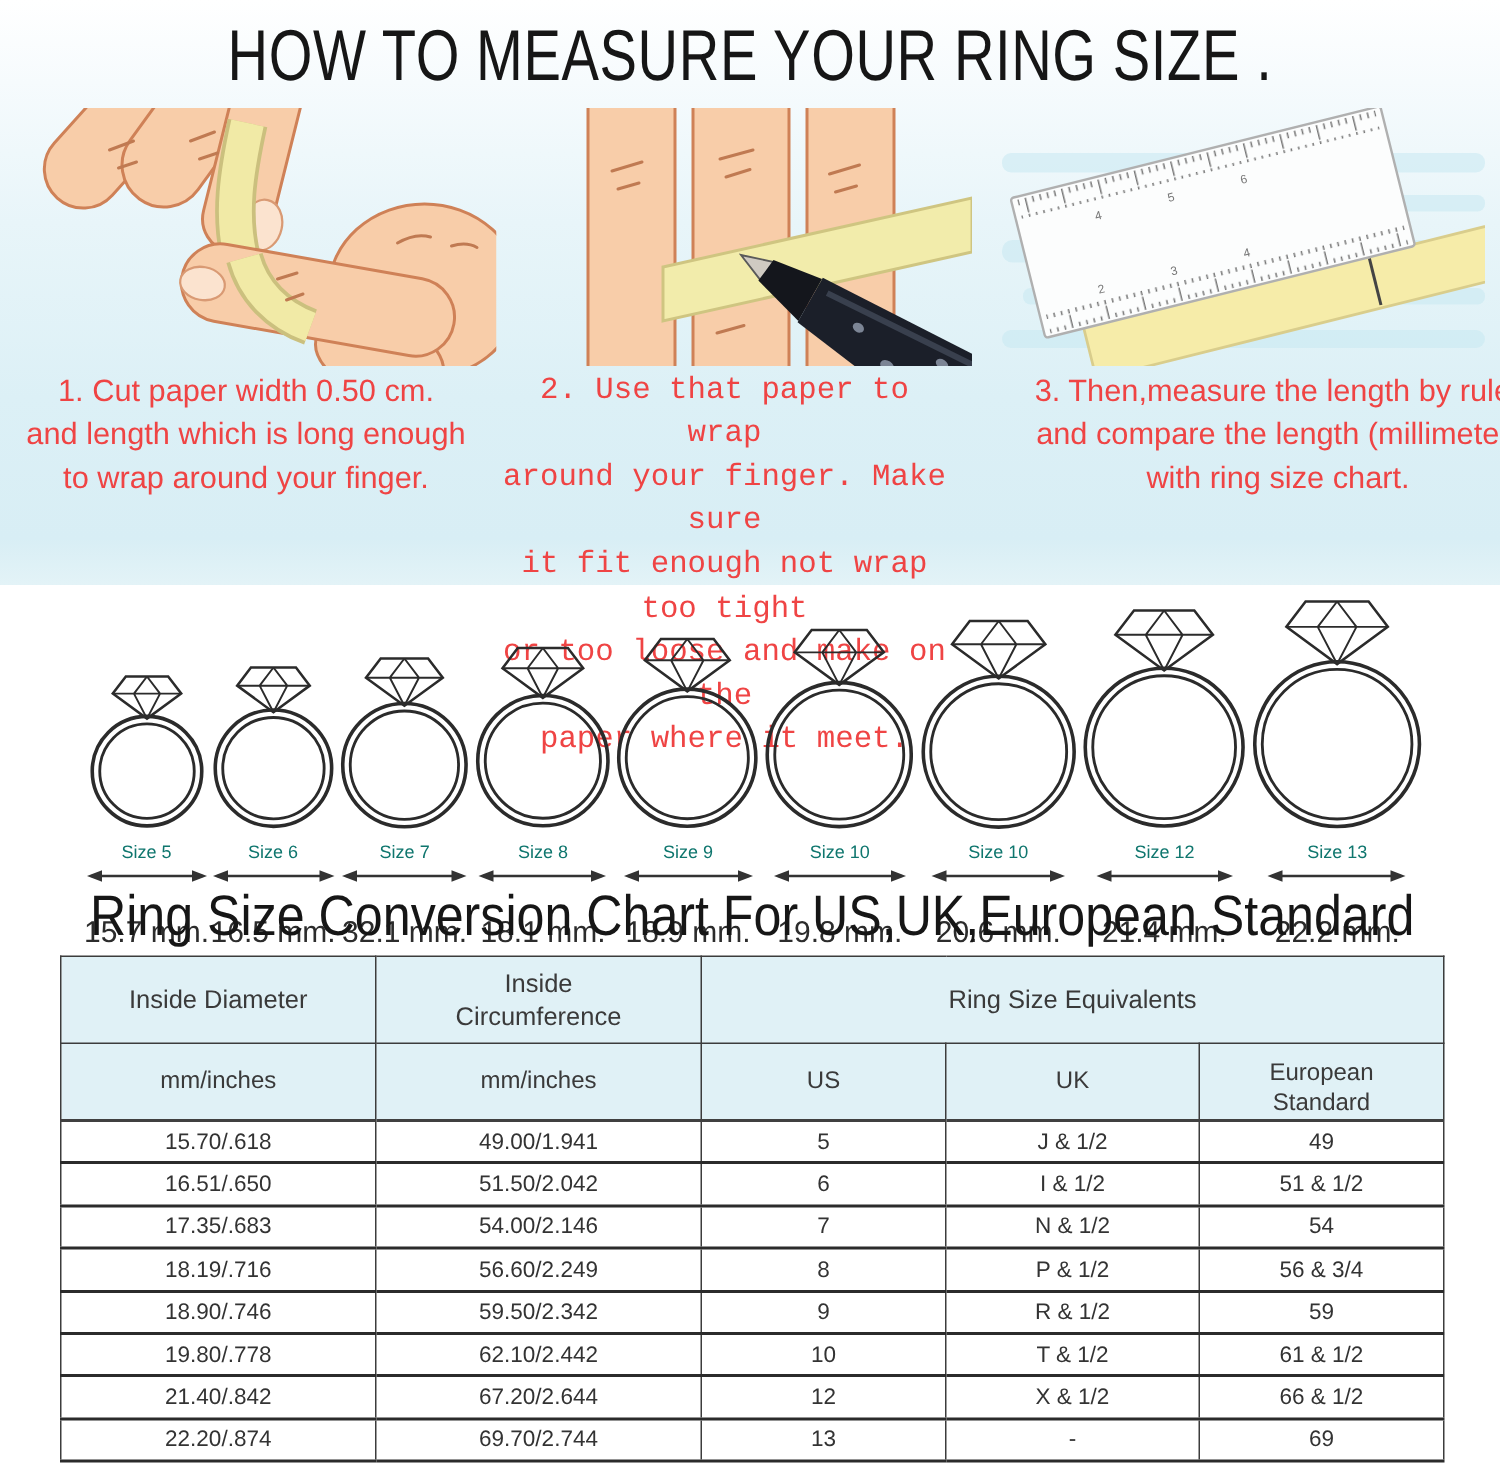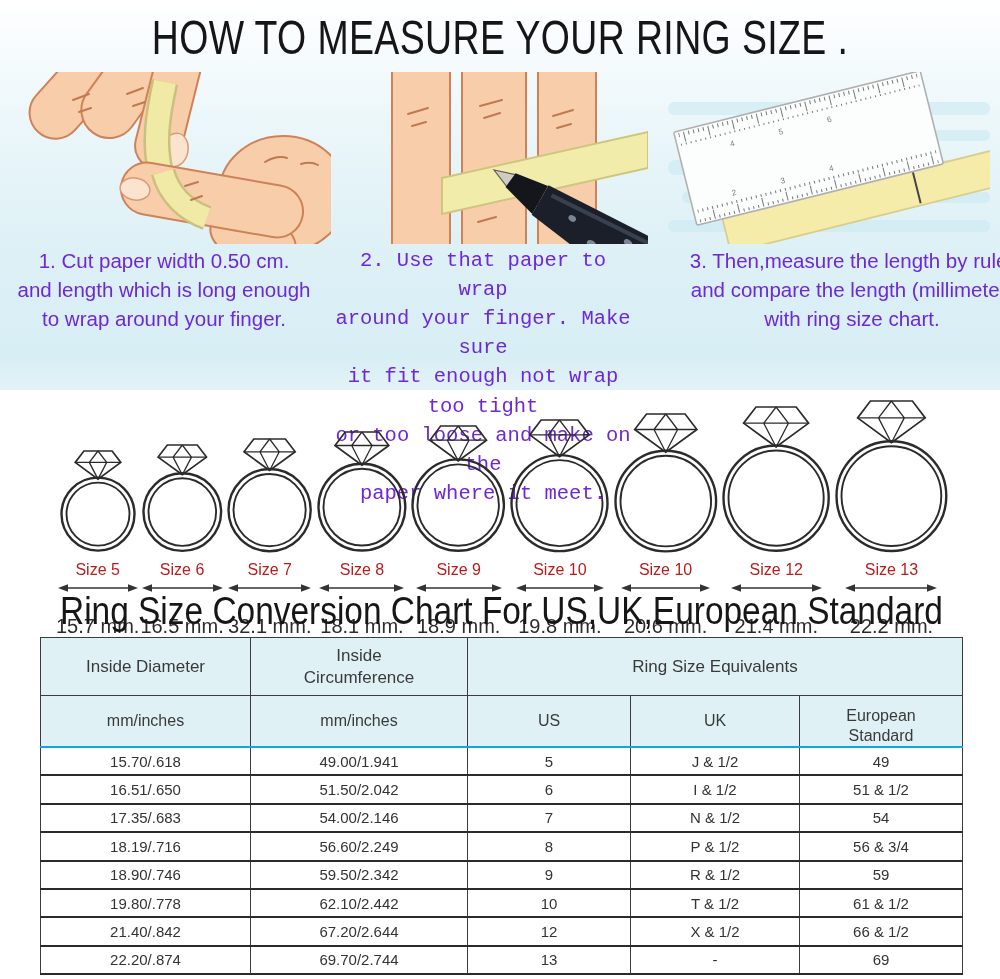--- a/index.html
+++ b/index.html
@@ -17,49 +17,49 @@
     position:absolute;top:10px;left:0;width:1000px;margin:0;
     text-align:center;font-size:48px;font-weight:400;color:#161616;
     letter-spacing:0.5px;transform:scaleX(0.78);white-space:nowrap;
   }
   .illo{position:absolute;top:72px;height:172px;overflow:hidden;}
   #illo1{left:15px;width:316px;}
   #illo2{left:348px;width:300px;}
   #illo3{left:668px;width:322px;}
   .step{
     position:absolute;top:246px;text-align:center;
-    font-size:20.5px;line-height:1.42;color:#6d28d9;
+    font-size:20.5px;line-height:1.42;color:#ef4444;
     white-space:pre-line;
   }
   #step1{left:8px;width:312px;}
   #step2{left:333px;width:300px;font-family:Liberation Mono, monospace;}
   #step3{left:676px;width:352px;}
   .rings-row{
     position:absolute;top:398px;left:0;width:1000px;
     box-sizing:border-box;padding:0 50px 0 56px;
     display:flex;justify-content:space-between;align-items:flex-end;
   }
   .ring-cell{display:flex;flex-direction:column;align-items:center;}
-  .ring-label{font-size:16px;color:#b91c1c;margin-top:5px;}
+  .ring-label{font-size:12px;color:#0f766e;margin-top:5px;}
   .ring-arrow{margin-top:3px;}
   .ring-mm{font-size:20px;color:#2c2c2c;margin-top:21px;white-space:nowrap;}
   .chart-title{
     position:absolute;top:590px;left:0;width:1000px;margin:0;
     text-align:center;font-size:38px;font-weight:400;color:#161616;
     transform:scaleX(0.88);white-space:nowrap;
   }
   table.conv{
     position:absolute;top:637px;left:40px;
     border-collapse:collapse;table-layout:fixed;
   }
   table.conv th, table.conv td{
     border:1.7px solid #3c3c3c;text-align:center;vertical-align:middle;
     font-weight:400;padding:0;
   }
-  table.conv td{border-top:2px solid #0ea5e9;border-bottom:2px solid #2b2b2b;}
+  table.conv td{border-top:2px solid #404040;border-bottom:2px solid #2b2b2b;}
   table.conv thead th{background:#e0f1f6;color:#3a3a3a;}
   tr.hrow1 th{height:57px;font-size:17px;}
   tr.hrow2 th{height:45px;font-size:16px;}
   table.conv tbody td{height:26.4px;font-size:15px;color:#333;background:#ffffff;}
   .w135{display:inline-block;max-width:135px;line-height:1.25;}
   .w100{display:inline-block;max-width:100px;line-height:1.25;margin-top:10px;}
 </style>
 </head>
 <body>
 

